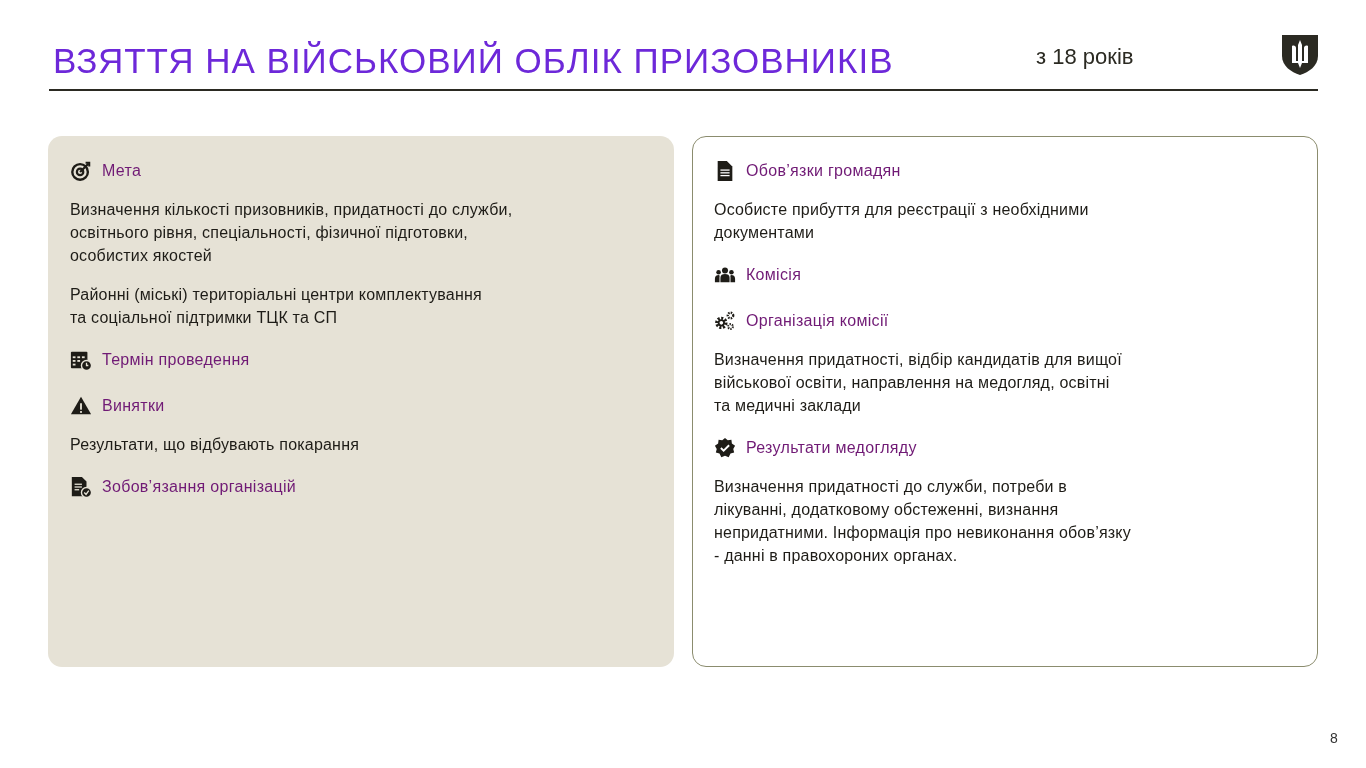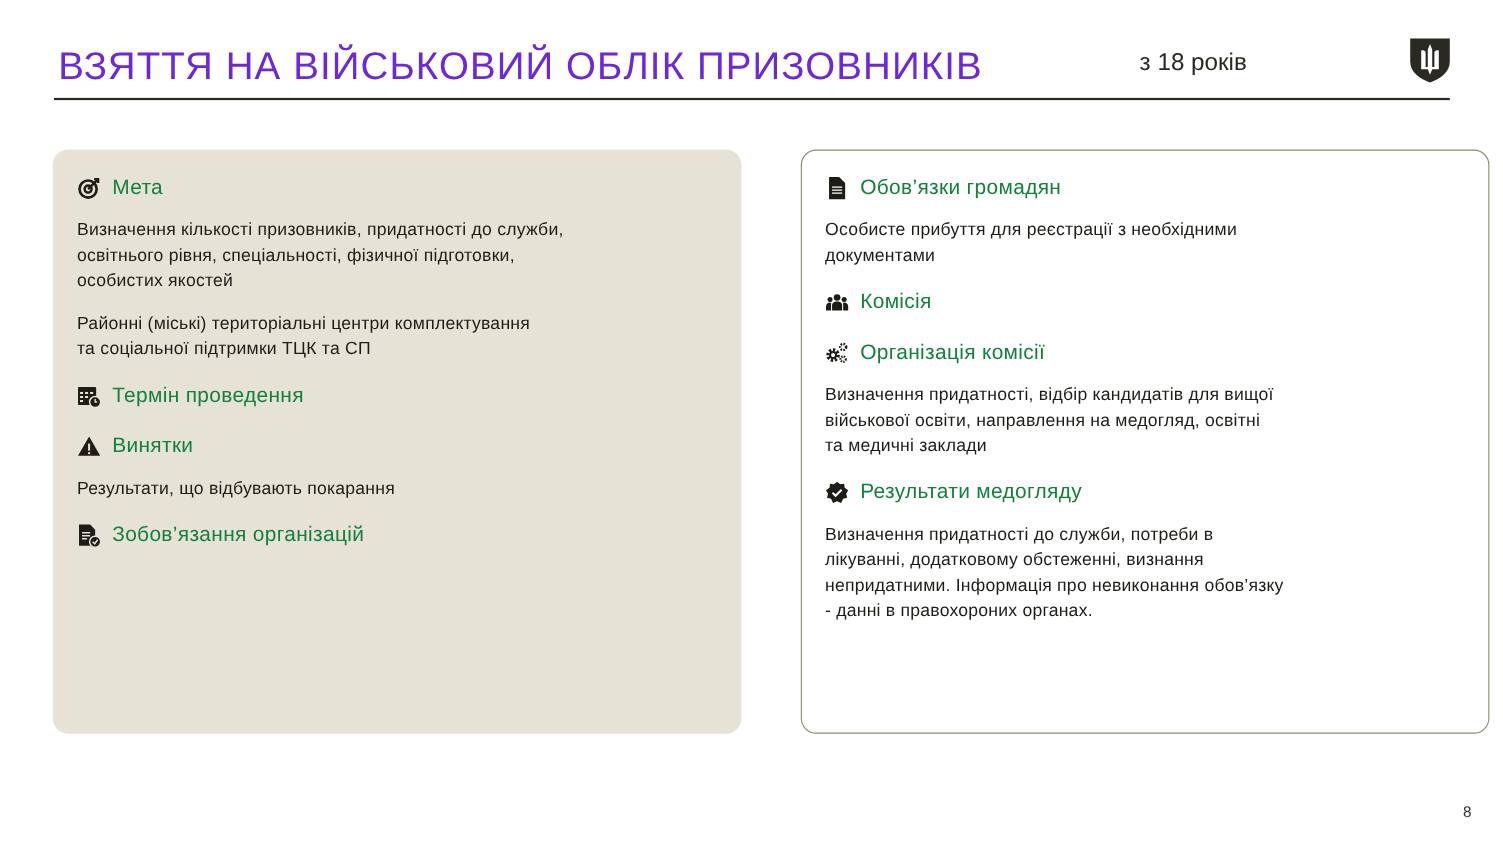--- a/index.html
+++ b/index.html
@@ -14,26 +14,26 @@
     .subtitle {
       position: absolute; left: 1036px; top: 44px; font-size: 22px; color: #2b2a22; line-height: 26px;
     }
     .emblem { position: absolute; left: 1281px; top: 34px; width: 38px; height: 42px; }
     .rule { position: absolute; left: 49px; top: 89px; width: 1269px; height: 2px; background: #2b2a22; }
     .panel {
       position: absolute; top: 136px; height: 531px; box-sizing: border-box; border-radius: 14px;
       padding: 20px 22px 0 22px;
     }
     .panel-left { left: 48px; width: 626px; background: #e6e2d6; }
-    .panel-right { left: 692px; width: 626px; background: #ffffff; border: 1.5px solid #8b8c6e; padding-left: 21px; padding-top: 19px; margin-left: 36px; }
+    .panel-right { left: 692px; width: 626px; background: #ffffff; border: 1.5px solid #8b8c6e; padding-left: 21px; padding-top: 19px; }
     .section { margin-bottom: 16px; }
     .sec-head { display: flex; align-items: center; height: 30px; }
     .sec-icon { width: 22px; height: 22px; margin-right: 10px; display: inline-flex; align-items: center; justify-content: center; }
     .sec-icon svg { width: 22px; height: 22px; }
-    .sec-title { font-size: 19px; color: #15803d; letter-spacing: 0.3px; }
+    .sec-title { font-size: 16px; color: #701a75; letter-spacing: 0.3px; }
     .sec-body { font-size: 16px; line-height: 23px; margin-top: 12px; white-space: pre-line; letter-spacing: 0.2px; color: #1e1c17; }
     .page-num { position: absolute; left: 1330px; top: 730px; font-size: 14px; color: #333; }
   </style>
 </head>
 <body>
 
 <h1 class="title">ВЗЯТТЯ НА ВІЙСЬКОВИЙ ОБЛІК ПРИЗОВНИКІВ</h1>
 <div class="subtitle">з 18 років</div>
 <div class="emblem">
   <svg viewBox="0 0 38 42" width="38" height="42">

